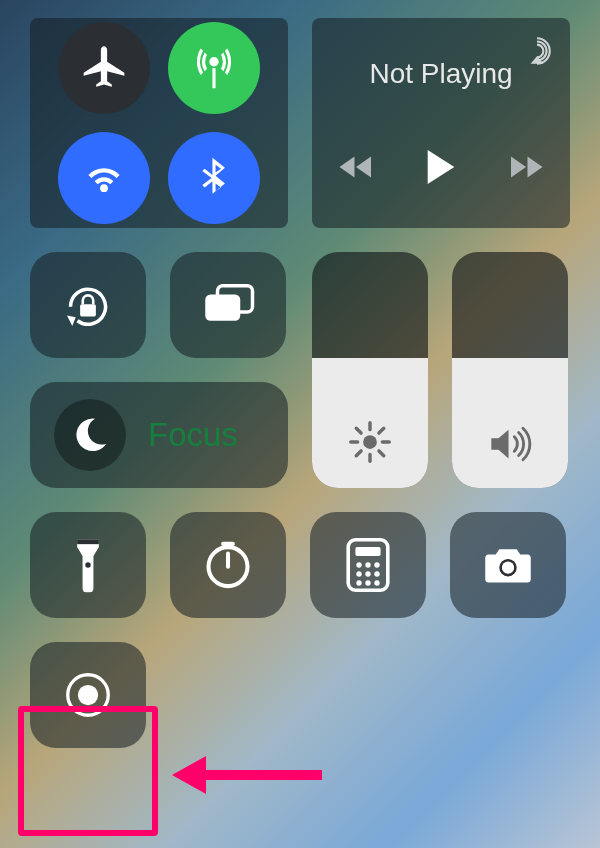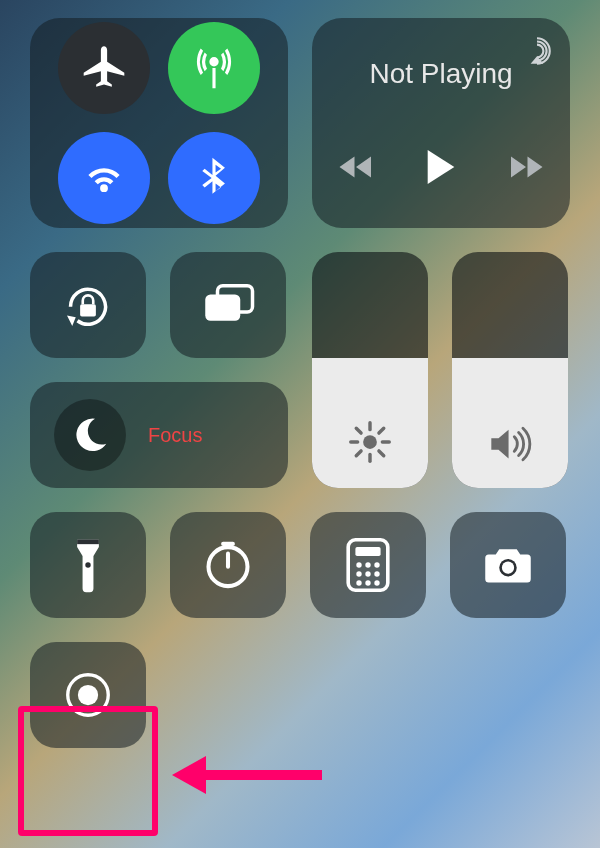--- a/index.html
+++ b/index.html
@@ -9,21 +9,21 @@
     position: relative;
   }
   .cc { position:relative; padding: 18px 30px 0 30px; width:100%; height:100%; }
 
   .row { display:flex; gap:24px; margin-bottom:24px; }
 
   
   .tile-lg {
     width: 258px;
     height: 210px;
-    border-radius: 30px;
+    border-radius: 8px;
     background: rgba(20,30,35,0.55);
     position:relative;
     display:flex;
     flex-wrap:wrap;
     align-content:center;
     justify-content:center;
     gap:18px 18px;
     padding:20px;
   }
   .conn-btn {
@@ -47,21 +47,21 @@
   .tile-sm svg { fill:#fff; }
 
   
   .tile-focus {
     width:258px; height:106px; border-radius:26px;
     background: rgba(20,30,35,0.55);
     display:flex; align-items:center; gap:22px;
     padding-left:24px;
   }
   .focus-circle { width:72px; height:72px; border-radius:50%; background:rgba(0,0,0,0.35); display:flex; align-items:center; justify-content:center; }
-  .focus-label { color:#ef4444; font-size:20px; font-weight:400; }
+  .focus-label { color:#15803d; font-size:33px; font-weight:400; }
 
   
   .slider {
     width:116px; height:236px; border-radius:26px;
     background: rgba(10,15,18,0.6);
     position:relative; overflow:hidden;
   }
   .slider-fill { position:absolute; bottom:0; left:0; right:0; background:#ebebeb; }
   .slider-icon { position:absolute; bottom:24px; left:0; right:0; display:flex; justify-content:center; }
   .slider-icon svg { fill:#6b6b6b; }

